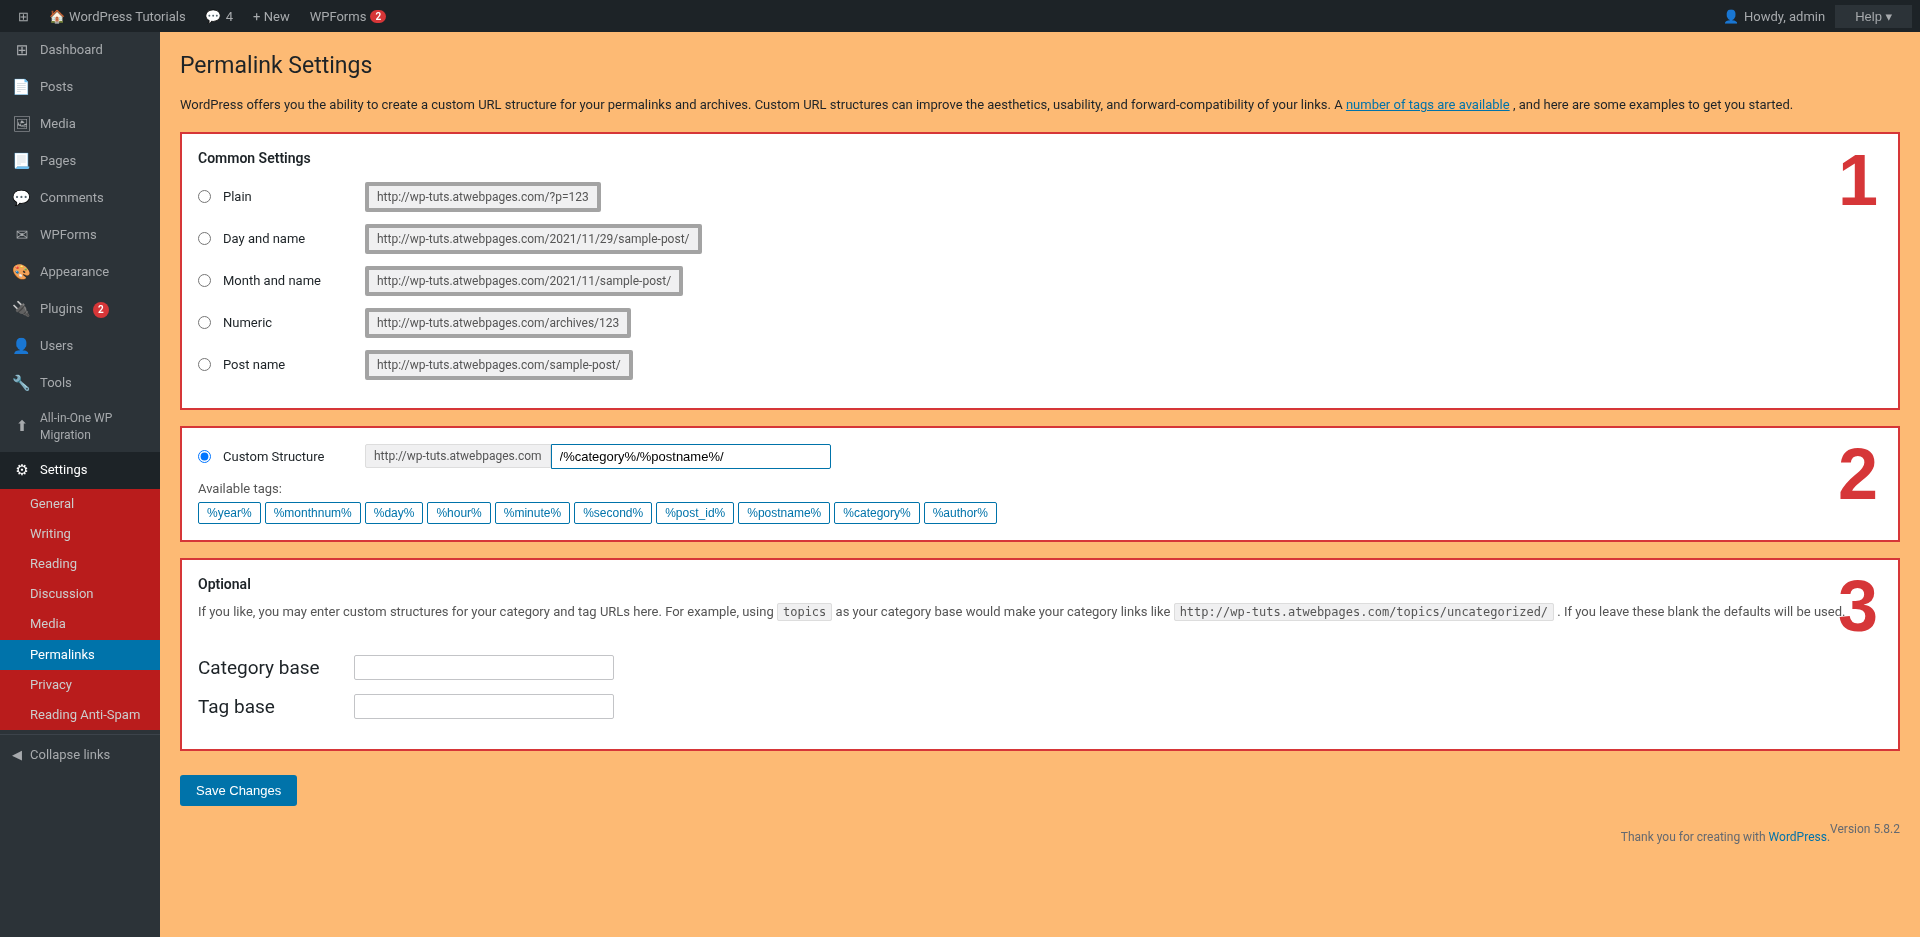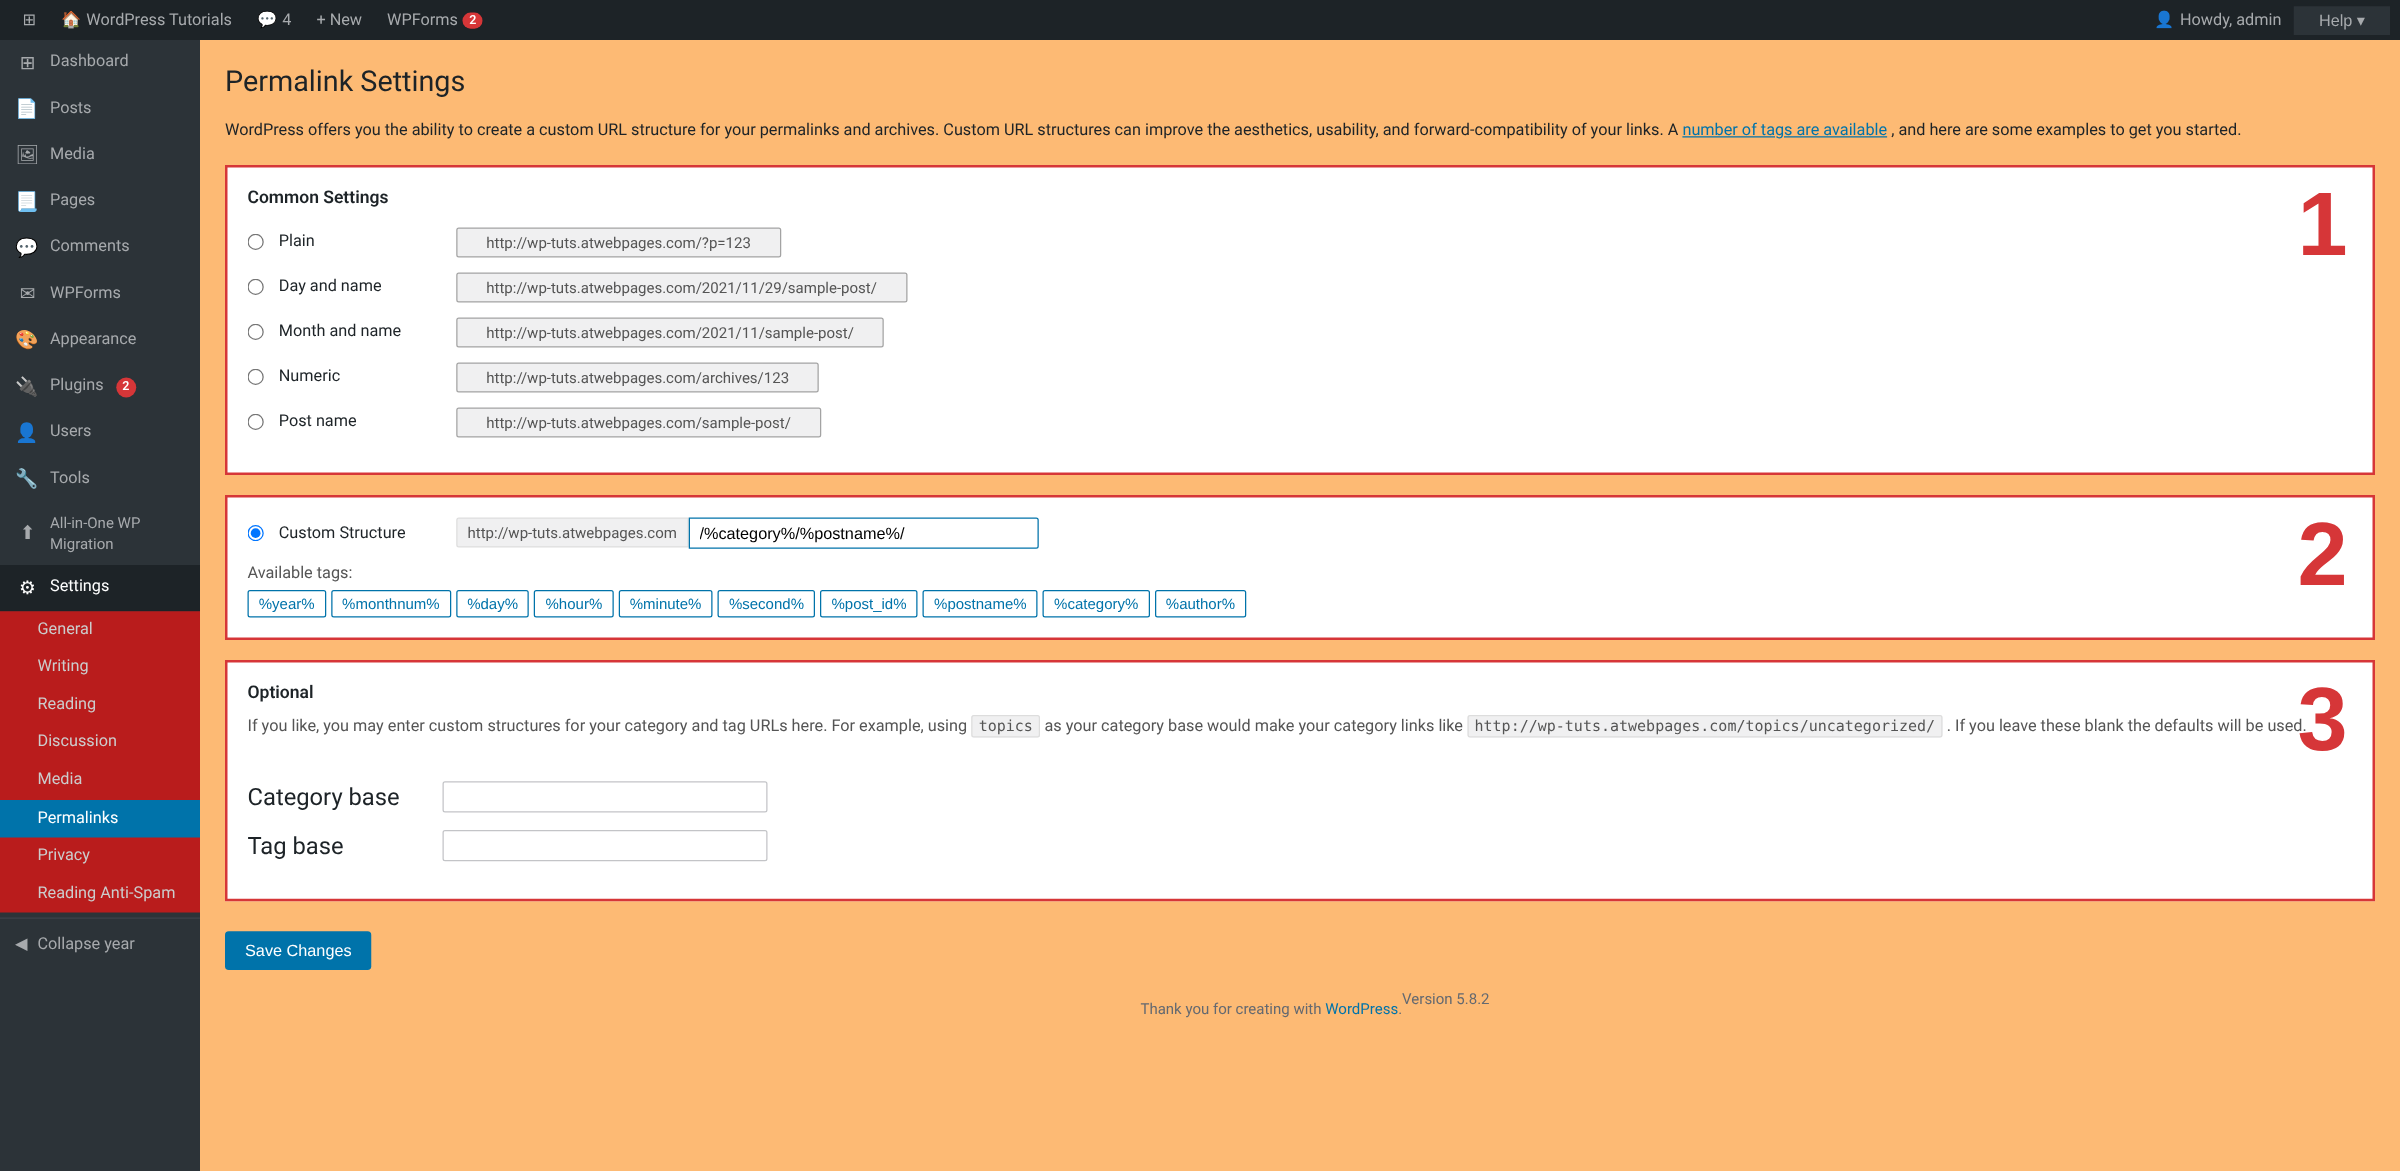--- a/index.html
+++ b/index.html
@@ -123,22 +123,22 @@
     .radio-row {
       display: flex;
       align-items: center;
       margin-bottom: 12px;
       gap: 12px;
     }
     .radio-row input[type=radio] { margin: 0; flex-shrink: 0; }
     .radio-label { min-width: 130px; font-size: 13px; }
     .url-example {
       background: #f0f0f1;
-      border: 1px solid #a3a3a3;
-      padding: 4px 23px;
+      border: 4px solid #a3a3a3;
+      padding: 4px 8px;
       font-size: 12px;
       color: #555;
       border-radius: 2px;
     }
 
     
     .custom-row {
       display: flex;
       align-items: center;
       gap: 0;
@@ -221,21 +221,21 @@
     }
     .footer-text a { color: #0073aa; text-decoration: none; }
     .footer-version {
       text-align: right;
       color: #646970;
       font-size: 12px;
       margin-top: 8px;
     }
     .footer-row {
       display: flex;
-      justify-content: center;
+      justify-content: flex-end;
       align-items: center;
       margin-left: 24px;
     }
 
     
     .intro-text { font-size: 13px; line-height: 1.6; color: #1d2327; margin-bottom: 16px; }
     .intro-text a { color: #0073aa; }
 
     
     .help-btn {
@@ -369,21 +369,21 @@
       <div class="sidebar-item">
         <span>Privacy</span>
       </div>
       <div class="sidebar-item">
         <span>Reading Anti-Spam</span>
       </div>
     </div>
     <div class="sidebar-divider"></div>
     <div class="collapse-menu-item">
       <span>◀</span>
-      <span>Collapse year</span>
+      <span>Collapse links</span>
     </div>
   </div>
 
   <div class="main-content">
     <h1 class="page-title">Permalink Settings</h1>
 
     
     <p class="intro-text">
       <span>WordPress offers you the ability to create a custom URL structure for your permalinks and archives. Custom URL structures can improve the aesthetics, usability, and forward-compatibility of your links. A</span>
       <a href="#">number of tags are available</a>

